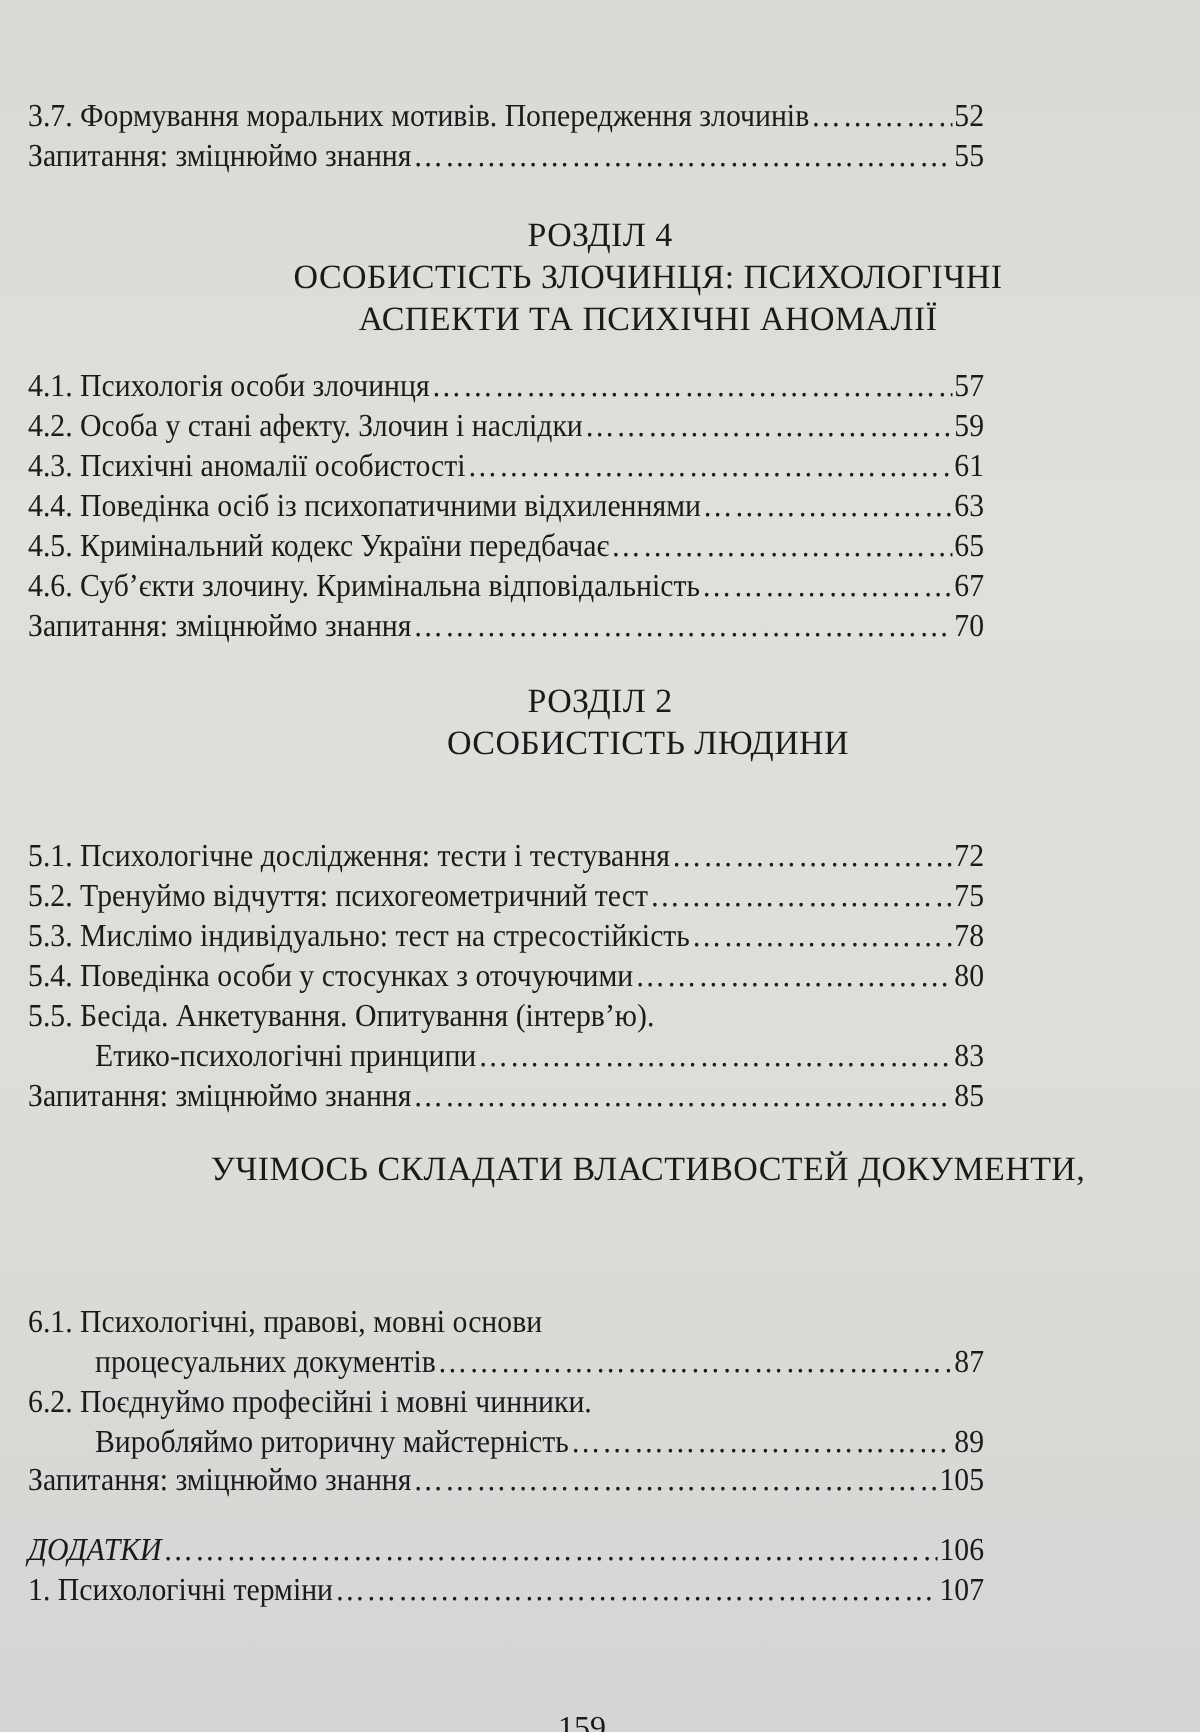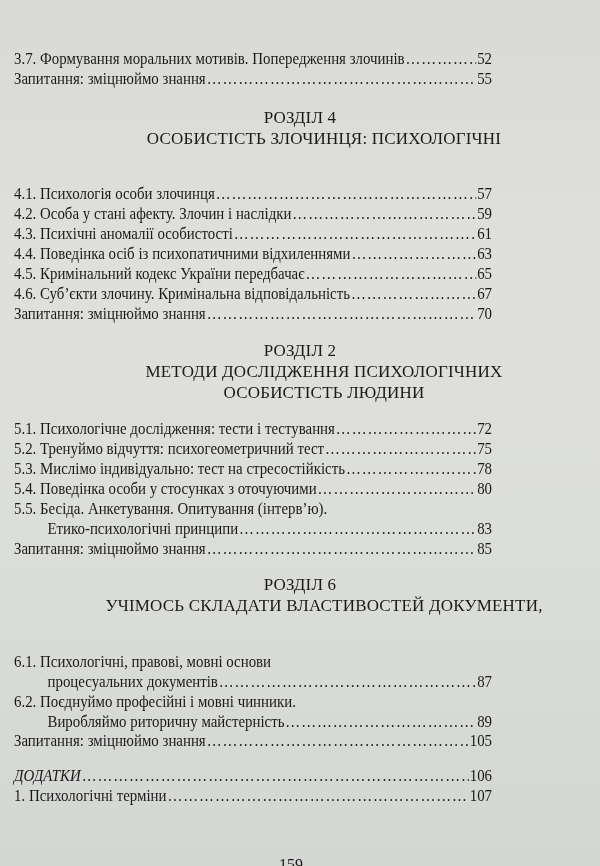--- a/index.html
+++ b/index.html
@@ -90,20 +90,21 @@
   </div>
   <div class="toc-line" style="top:69px">
     <span class="title">Запитання: зміцнюймо знання</span>
     <span class="dots"></span>
     <span class="page-num">55</span>
   </div>
 
   <div class="chapter" style="top:107px">
     <span class="chapter-num">РОЗДІЛ 4</span>
     <span class="chapter-title">ОСОБИСТІСТЬ ЗЛОЧИНЦЯ: ПСИХОЛОГІЧНІ</span>
+    <span class="chapter-title">АСПЕКТИ ТА ПСИХІЧНІ АНОМАЛІЇ</span>
   </div>
 
   <div class="toc-line" style="top:184px">
     <span class="title">4.1. Психологія особи злочинця</span>
     <span class="dots"></span>
     <span class="page-num">57</span>
   </div>
   <div class="toc-line" style="top:204px">
     <span class="title">4.2. Особа у стані афекту. Злочин і наслідки</span>
     <span class="dots"></span>
@@ -130,21 +131,20 @@
     <span class="page-num">67</span>
   </div>
   <div class="toc-line" style="top:304px">
     <span class="title">Запитання: зміцнюймо знання</span>
     <span class="dots"></span>
     <span class="page-num">70</span>
   </div>
 
   <div class="chapter" style="top:340px">
     <span class="chapter-num">РОЗДІЛ 2</span>
-    <span class="chapter-title">МЕТОДИ ДОСЛІДЖЕННЯ ПСИХОЛОГІЧНИХ</span>
     <span class="chapter-title">ОСОБИСТІСТЬ ЛЮДИНИ</span>
   </div>
 
   <div class="toc-line" style="top:419px">
     <span class="title">5.1. Психологічне  дослідження: тести і тестування</span>
     <span class="dots"></span>
     <span class="page-num">72</span>
   </div>
   <div class="toc-line" style="top:439px">
     <span class="title">5.2. Тренуймо відчуття: психогеометричний тест</span>
@@ -171,21 +171,20 @@
     <span class="dots"></span>
     <span class="page-num">83</span>
   </div>
   <div class="toc-line" style="top:539px">
     <span class="title">Запитання: зміцнюймо знання</span>
     <span class="dots"></span>
     <span class="page-num">85</span>
   </div>
 
   <div class="chapter" style="top:574px">
-    <span class="chapter-num">РОЗДІЛ 6</span>
     <span class="chapter-title">УЧІМОСЬ СКЛАДАТИ ВЛАСТИВОСТЕЙ ДОКУМЕНТИ,</span>
   </div>
 
   <div class="toc-line nodots" style="top:652px">
     <span class="title">6.1. Психологічні, правові, мовні основи</span>
     <span class="dots"></span>
     <span class="page-num"></span>
   </div>
   <div class="toc-line indent" style="top:672px">
     <span class="title">процесуальних документів</span>

